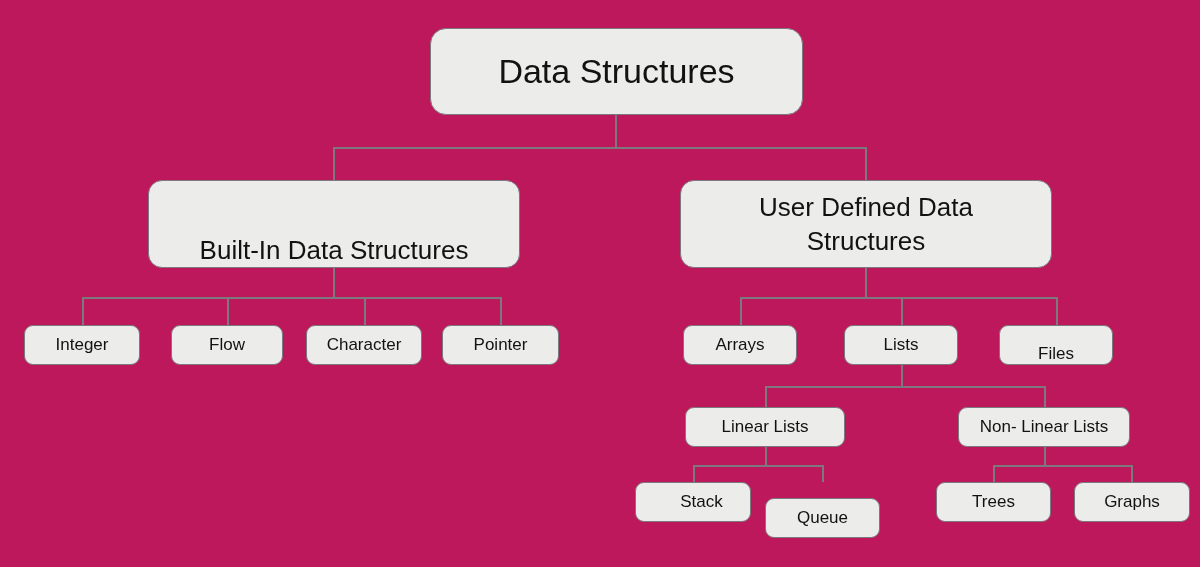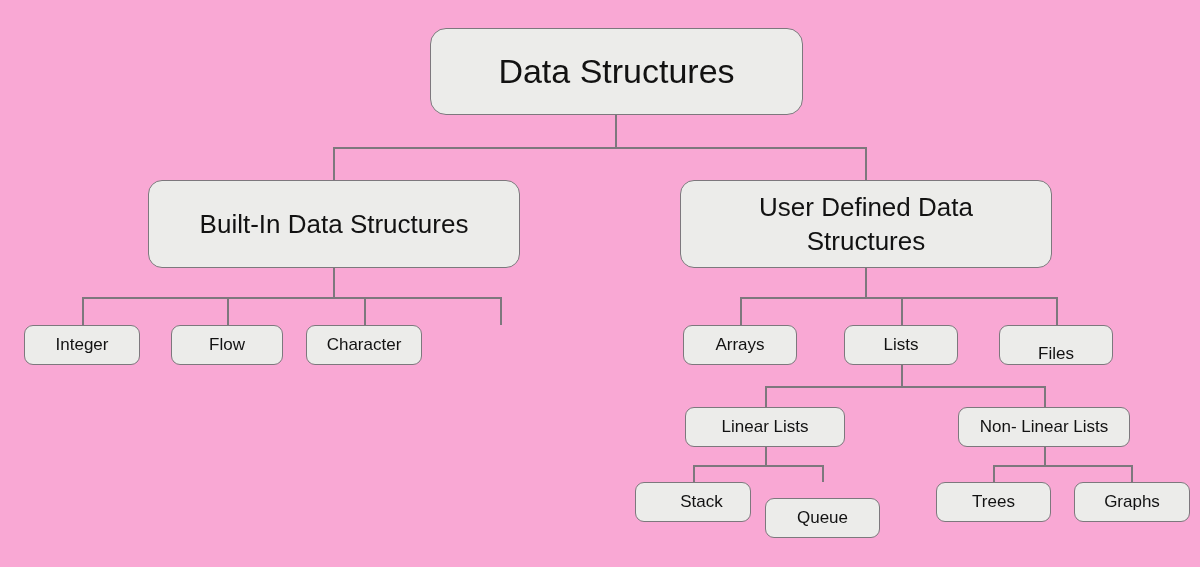--- a/index.html
+++ b/index.html
@@ -4,21 +4,21 @@
 <style>
   html, body { margin: 0; padding: 0; }
   body {
     font-family: "Liberation Sans", "DejaVu Sans", sans-serif;
     background: #f8edfa;
   }
   .canvas {
     position: relative;
     width: 1200px;
     height: 567px;
-    background: #f9a8d4;
+    background: #be185d;
     overflow: hidden;
   }
   .node {
     position: absolute;
     box-sizing: border-box;
     background: #ececea;
     border: 1.5px solid #7d787d;
     color: #121212;
     display: flex;
     align-items: center;
@@ -68,40 +68,43 @@
 
   <div class="ln" style="left:1044px; top:447px; width:1.5px; height:18px;"></div>
   <div class="ln" style="left:993px;  top:465px; width:139px; height:1.5px;"></div>
   <div class="ln" style="left:993px;  top:465px; width:1.5px; height:17px;"></div>
   <div class="ln" style="left:1131px; top:465px; width:1.5px; height:17px;"></div>
 
   <div class="node lvl1" style="left:430px; top:28px; width:373px; height:87px;">
     <span>Data Structures</span>
   </div>
 
-  <div class="node lvl2" style="left:148px; top:180px; width:372px; height:88px;">
+  <div class="node lvl2" style="left:148px; top:180px; width:372px; height:88px;align-items:flex-end;">
     <span>Built-In Data Structures</span>
   </div>
 
   <div class="node lvl2" style="left:680px; top:180px; width:372px; height:88px; padding:9px 40px;">
     <span>User Defined Data Structures</span>
   </div>
 
   <div class="node leaf" style="left:24px; top:325px; width:116px; height:40px;">
     <span>Integer</span>
   </div>
 
   <div class="node leaf" style="left:171px; top:325px; width:112px; height:40px;">
     <span>Flow</span>
   </div>
 
   <div class="node leaf" style="left:306px; top:325px; width:116px; height:40px;">
     <span>Character</span>
   </div>
 
+  <div class="node leaf" style="left:442px; top:325px; width:117px; height:40px;">
+    <span>Pointer</span>
+  </div>
 
   <div class="node leaf" style="left:683px; top:325px; width:114px; height:40px;">
     <span>Arrays</span>
   </div>
 
   <div class="node leaf" style="left:844px; top:325px; width:114px; height:40px;text-align:right;">
     <span>Lists</span>
   </div>
 
   <div class="node leaf" style="left:999px; top:325px; width:114px; height:40px;align-items:flex-end;">

